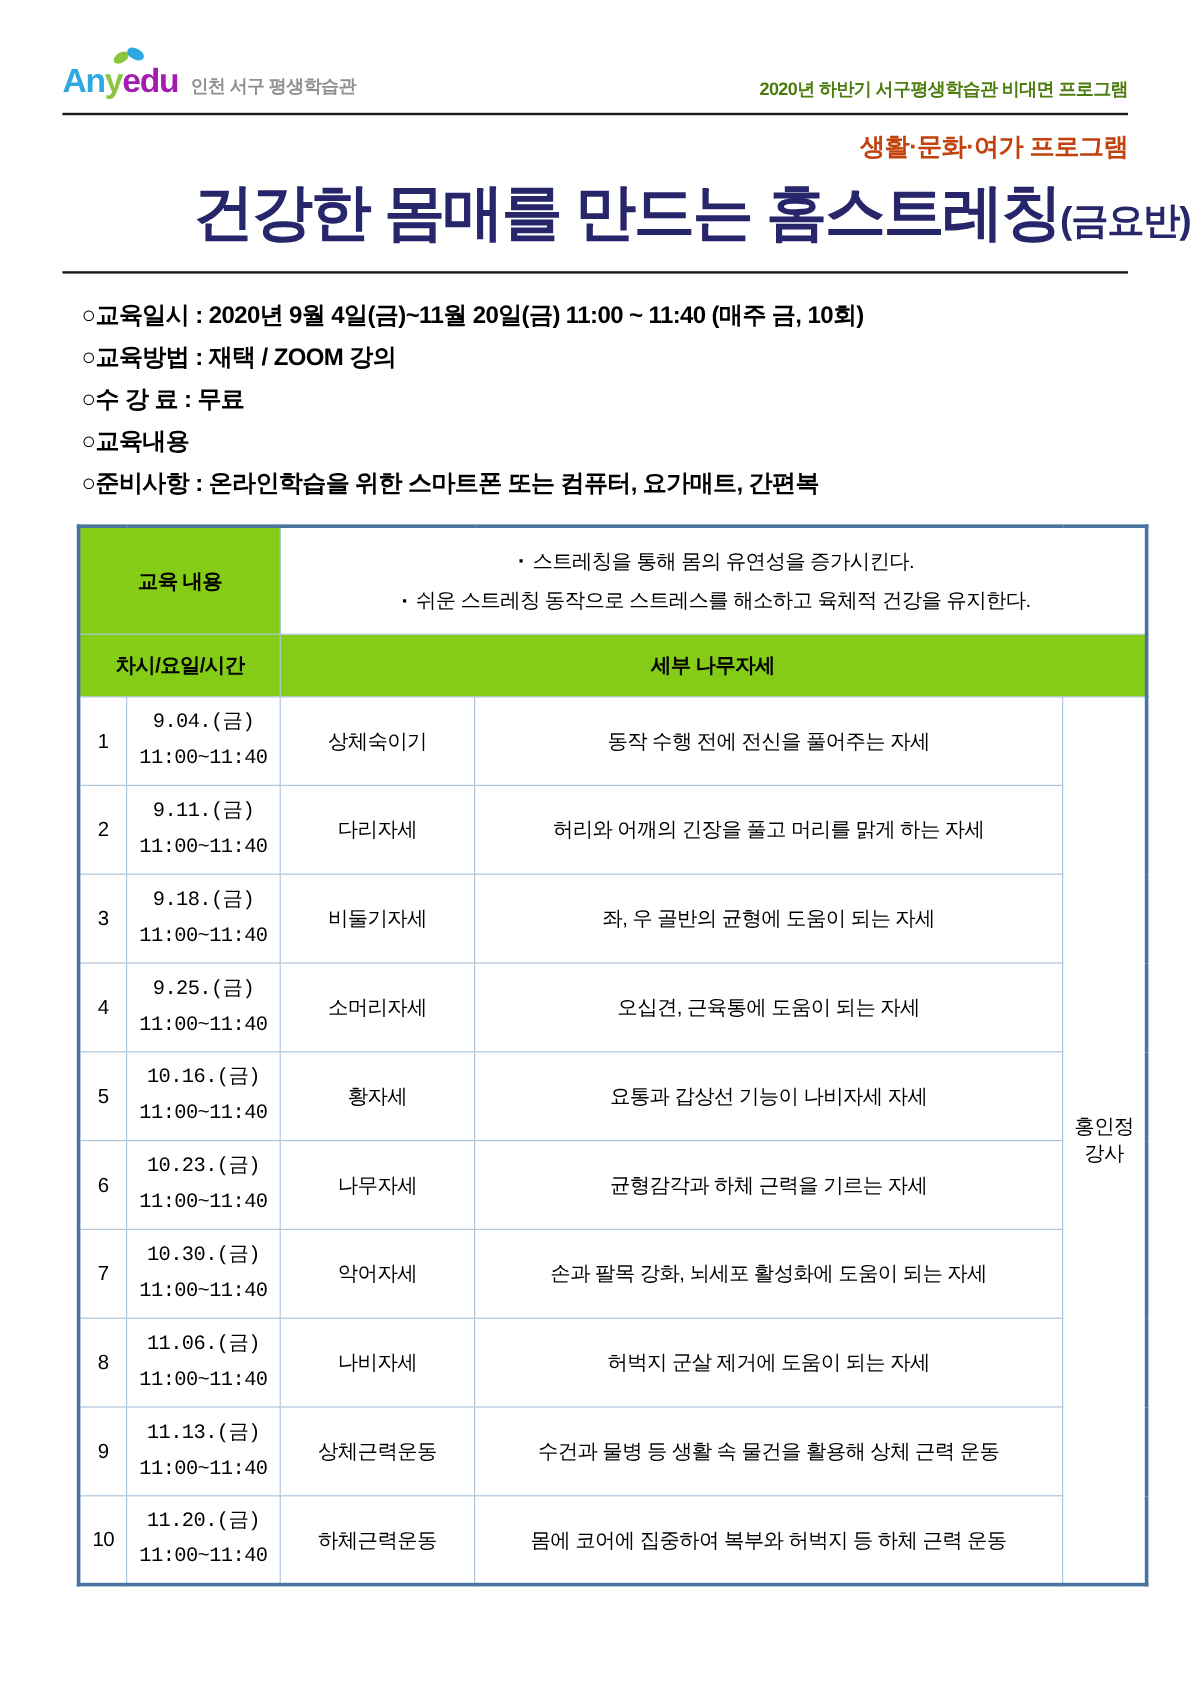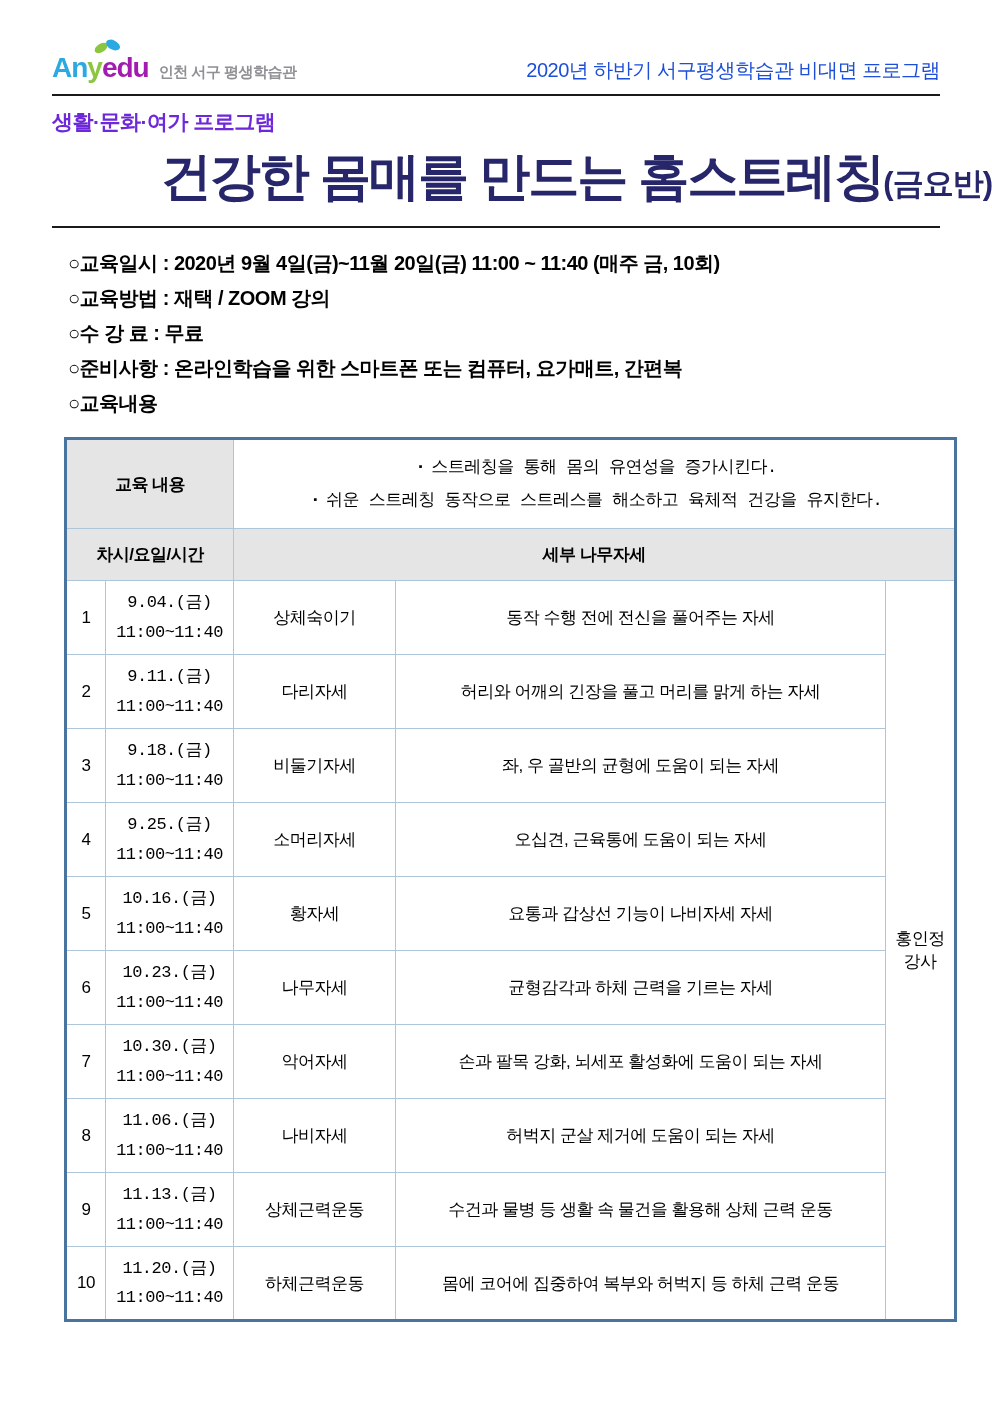--- a/index.html
+++ b/index.html
@@ -16,25 +16,25 @@
     display:flex; justify-content:space-between; align-items:flex-end;
     padding:52px 52px 0 52px;
   }
   .logo { display:flex; align-items:baseline; position:relative; }
   .logo-word { font-size:28px; font-weight:bold; letter-spacing:-1px; position:relative; }
   .logo-an  { color:#2ba9e0; }
   .logo-y   { color:#8cc540; }
   .logo-edu { color:#a21caf; }
   .sprout { position:absolute; left:40px; top:-16px; }
   .logo-org { font-size:15px; color:#8f9093; margin-left:10px; font-weight:bold; letter-spacing:-0.5px; }
-  .program-header { font-size:20px; font-weight:normal; color:#1d4ed8; letter-spacing:-0.5px; }
+  .program-header { font-size:15px; font-weight:bold; color:#4d7c0f; letter-spacing:-0.5px; }
   .rule { border:none; border-top:2px solid #1a1a1a; margin:10px 52px 0 52px; }
   .category-header {
-    text-align:left; padding:12px 52px 0 52px;
-    font-size:21px; font-weight:bold; color:#6d28d9; letter-spacing:-0.5px;
+    text-align:right; padding:12px 52px 0 52px;
+    font-size:21px; font-weight:bold; color:#c2410c; letter-spacing:-0.5px;
   }
   .title-line {
     text-align:right; margin-top:8px; color:#27266a;
     font-size:51px; font-weight:900; letter-spacing:-2px; line-height:1.3;
     white-space:nowrap;
   }
   .title-suffix { font-size:31px; font-weight:900; letter-spacing:-1px; }
   .rule2 { border:none; border-top:2px solid #1a1a1a; margin:16px 52px 0 52px; }
 
   
@@ -46,25 +46,25 @@
   table.course {
     border-collapse:collapse; table-layout:fixed;
     width:890px; margin:16px 0 0 64px;
     border:3px solid #4a74a0;
   }
   table.course td {
     border:1px solid #aec6dc;
     text-align:center; vertical-align:middle;
     font-size:17px; color:#000; letter-spacing:-0.5px;
   }
-  .hdr-bg { background:#e5e5e5; font-weight:bold; font-size:18px; }
+  .hdr-bg { background:#84cc16; font-weight:bold; font-size:18px; }
   .row-ovr { height:90px; }
   .row-hdr { height:52px; }
   .row-data { height:74px; }
-  td.c-bullets { text-align:left; padding:8px 10px 8px 16px;font-family:Liberation Mono, monospace; }
+  td.c-bullets { text-align:left; padding:8px 10px 8px 16px; }
   .bullet-line { font-size:17px; line-height:1.95; }
   .blt { font-size:11px; vertical-align:2px; margin-right:8px; }
   td.c-no { font-size:16px; }
   td.c-date { font-size:16px; line-height:1.75; }
   td.c-date span { display:block;font-family:Liberation Mono, monospace; }
   td.c-inst { font-size:16px; line-height:1.4; }
 </style>
 </head>
 <body>
 
@@ -100,24 +100,24 @@
     <div class="info-item">
       <span>○</span><span>교육일시</span><span class="info-sep"> : </span><span>2020년 9월 4일(금)~11월 20일(금) 11:00 ~ 11:40 (매주 금, 10회)</span>
     </div>
     <div class="info-item">
       <span>○</span><span>교육방법</span><span class="info-sep"> : </span><span>재택 / ZOOM 강의</span>
     </div>
     <div class="info-item">
       <span>○</span><span>수 강 료</span><span class="info-sep"> : </span><span>무료</span>
     </div>
     <div class="info-item">
+      <span>○</span><span>교육내용</span><span class="info-sep"></span><span></span>
+    </div>
+    <div class="info-item">
       <span>○</span><span>준비사항</span><span class="info-sep"> : </span><span>온라인학습을 위한 스마트폰 또는 컴퓨터, 요가매트, 간편복</span>
-    </div>
-    <div class="info-item">
-      <span>○</span><span>교육내용</span><span class="info-sep"></span><span></span>
     </div>
   </div>
 
   <table class="course">
     <colgroup>
       <col style="width:40px">
         <col style="width:128px">
         <col style="width:162px">
         <col style="width:490px">
         <col style="width:70px">

